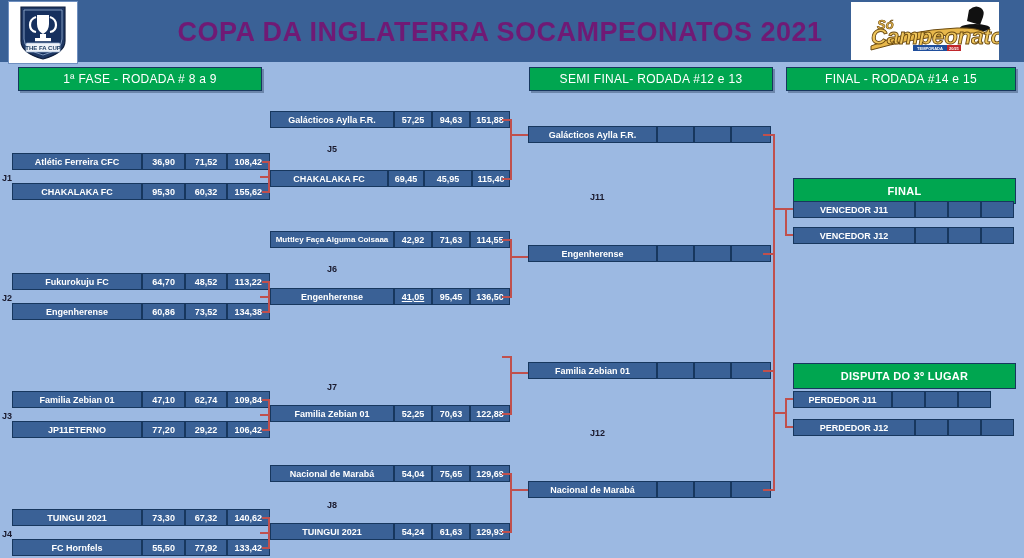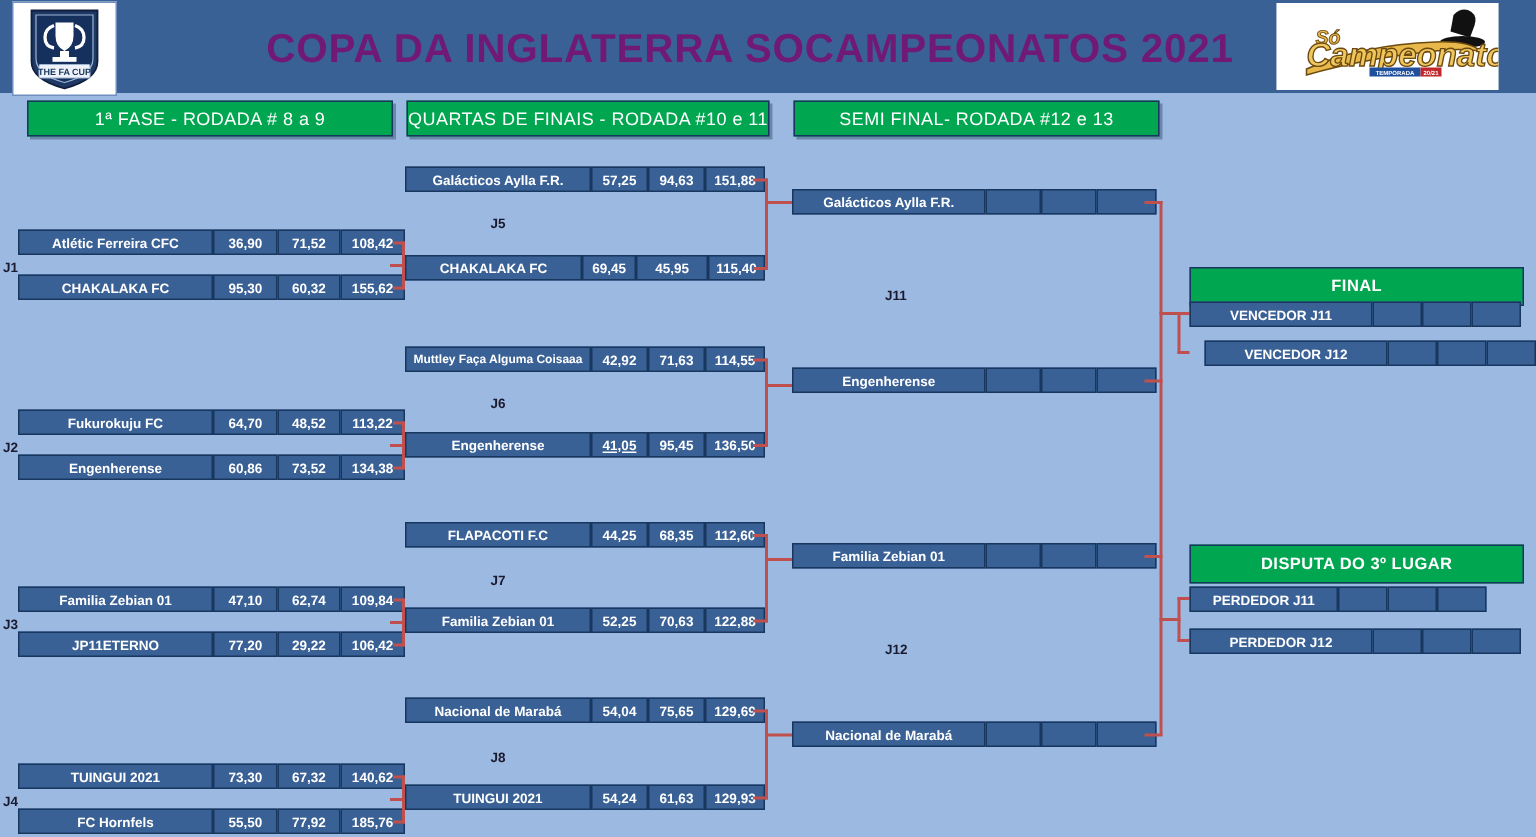--- a/index.html
+++ b/index.html
@@ -104,22 +104,22 @@
       <text x="26" y="27" font-family="Liberation Sans, sans-serif" font-size="13" font-style="italic" font-weight="bold" fill="#E8B84B" stroke="#6B4A10" stroke-width="0.6">Só</text>
       <text x="20" y="42" font-family="Liberation Sans, sans-serif" font-size="22" font-style="italic" font-weight="bold" fill="#F0C75E" stroke="#6B4A10" stroke-width="0.9">Campeonatos</text>
       <rect x="62" y="43" width="34" height="6" fill="#1F4E9C"></rect>
       <rect x="96" y="43" width="14" height="6" fill="#C0262B"></rect>
       <text x="79" y="48" text-anchor="middle" font-family="Liberation Sans, sans-serif" font-size="4" font-weight="bold" fill="#ffffff">TEMPORADA</text>
       <text x="103" y="48" text-anchor="middle" font-family="Liberation Sans, sans-serif" font-size="4" font-weight="bold" fill="#ffffff">20/21</text>
     </svg>
   </div>
 
   <div class="round-head" style="left:18px;top:67px;width:242px;">1ª FASE - RODADA # 8 a 9</div>
-  <div class="round-head" style="left:271px;top:67px;width:240px;">QUARTAS DE FINAIS -  RODADA #10 e 11</div>
   <div class="round-head" style="left:529px;top:67px;width:242px;">SEMI FINAL-  RODADA #12 e 13</div>
+  <div class="round-head" style="left:786px;top:67px;width:228px;">FINAL - RODADA #14 e 15</div>
 
   <div class="jlabel" style="left:2px;top:173px;">J1</div>
   <div class="team-row" style="left:12px;top:153px;width:258px;">
     <div class="cell name" style="width:132px;">Atlétic Ferreira CFC</div>
     <div class="cell" style="width:44px;">36,90</div>
     <div class="cell" style="width:42px;">71,52</div>
     <div class="cell" style="width:44px;">108,42</div>
   </div>
   <div class="team-row" style="left:12px;top:183px;width:258px;">
     <div class="cell name" style="width:132px;">CHAKALAKA FC</div>
@@ -172,21 +172,21 @@
   <div class="team-row" style="left:12px;top:509px;width:258px;">
     <div class="cell name" style="width:132px;">TUINGUI 2021</div>
     <div class="cell" style="width:44px;">73,30</div>
     <div class="cell" style="width:42px;">67,32</div>
     <div class="cell" style="width:44px;">140,62</div>
   </div>
   <div class="team-row" style="left:12px;top:539px;width:258px;">
     <div class="cell name" style="width:132px;">FC Hornfels</div>
     <div class="cell" style="width:44px;">55,50</div>
     <div class="cell" style="width:42px;">77,92</div>
-    <div class="cell" style="width:44px;">185,76</div>
+    <div class="cell" style="width:44px;">133,42</div>
   </div>
   <div class="conn conn-h" style="left:262px;top:517px;width:8px;"></div>
   <div class="conn conn-h" style="left:262px;top:547px;width:8px;"></div>
   <div class="conn conn-v" style="left:268px;top:517px;height:32px;"></div>
   <div class="conn conn-h" style="left:260px;top:532px;width:10px;"></div>
 
   <div class="jlabel" style="left:327px;top:144px;">J5</div>
   <div class="team-row" style="left:270px;top:111px;width:240px;">
     <div class="cell name" style="width:124px;">Galácticos Aylla F.R.</div>
     <div class="cell" style="width:38px;">57,25</div>
@@ -216,26 +216,20 @@
     <div class="cell" style="width:38px;text-decoration:underline;">41,05</div>
     <div class="cell" style="width:38px;">95,45</div>
     <div class="cell" style="width:40px;">136,50</div>
   </div>
   <div class="conn conn-h" style="left:502px;top:239px;width:10px;"></div>
   <div class="conn conn-h" style="left:502px;top:296px;width:10px;"></div>
   <div class="conn conn-v" style="left:510px;top:239px;height:59px;"></div>
   <div class="conn conn-h" style="left:510px;top:256px;width:20px;"></div>
 
   <div class="jlabel" style="left:327px;top:382px;">J7</div>
-  <div class="team-row" style="left:270px;top:348px;width:240px;">
-    <div class="cell name" style="width:124px;">FLAPACOTI F.C</div>
-    <div class="cell" style="width:38px;">44,25</div>
-    <div class="cell" style="width:38px;">68,35</div>
-    <div class="cell" style="width:40px;">112,60</div>
-  </div>
   <div class="team-row" style="left:270px;top:405px;width:240px;">
     <div class="cell name" style="width:124px;">Familia Zebian 01</div>
     <div class="cell" style="width:38px;">52,25</div>
     <div class="cell" style="width:38px;">70,63</div>
     <div class="cell" style="width:40px;">122,88</div>
   </div>
   <div class="conn conn-h" style="left:502px;top:356px;width:10px;"></div>
   <div class="conn conn-h" style="left:502px;top:413px;width:10px;"></div>
   <div class="conn conn-v" style="left:510px;top:356px;height:59px;"></div>
   <div class="conn conn-h" style="left:510px;top:372px;width:20px;"></div>
@@ -302,21 +296,21 @@
   <div class="conn conn-h" style="left:785px;top:398px;width:8px;"></div>
   <div class="conn conn-h" style="left:785px;top:426px;width:8px;"></div>
 
   <div class="final-title" style="left:793px;top:178px;width:221px;">FINAL</div>
   <div class="team-row" style="left:793px;top:201px;width:221px;">
     <div class="cell name" style="width:122px;">VENCEDOR J11</div>
     <div class="cell" style="width:33px;"></div>
     <div class="cell" style="width:33px;"></div>
     <div class="cell" style="width:33px;"></div>
   </div>
-  <div class="team-row" style="left:793px;top:227px;width:221px;margin-left:10px;">
+  <div class="team-row" style="left:793px;top:227px;width:221px;">
     <div class="cell name" style="width:122px;">VENCEDOR J12</div>
     <div class="cell" style="width:33px;"></div>
     <div class="cell" style="width:33px;"></div>
     <div class="cell" style="width:33px;"></div>
   </div>
 
   <div class="final-title" style="left:793px;top:363px;width:221px;">DISPUTA DO 3º LUGAR</div>
   <div class="team-row" style="left:793px;top:391px;width:221px;">
     <div class="cell name" style="width:99px;">PERDEDOR J11</div>
     <div class="cell" style="width:33px;"></div>

